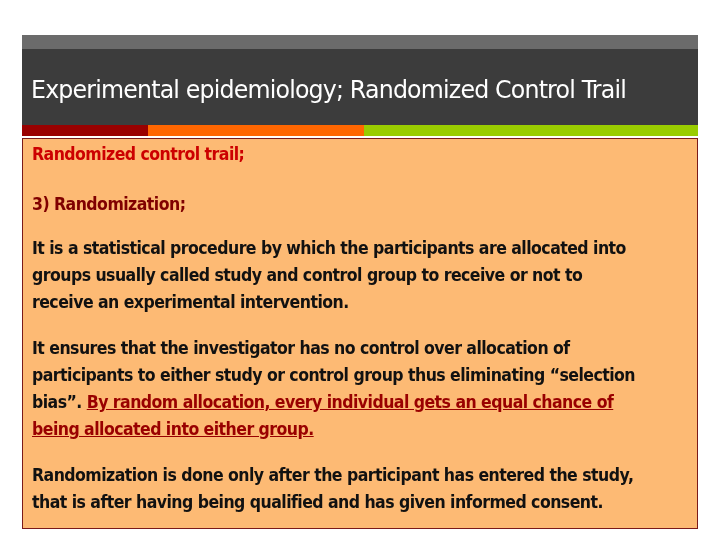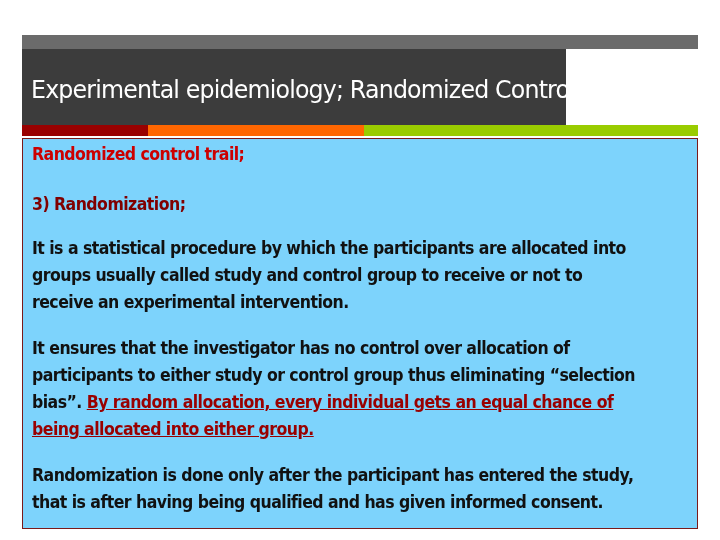--- a/index.html
+++ b/index.html
@@ -1,26 +1,26 @@
 <!DOCTYPE html>
 <html><head>
 <meta charset="utf-8">
 <style>
   html, body { margin:0; padding:0; background:#ffffff; }
   body { width:720px; height:540px; position:relative; overflow:hidden;
          font-family:"Liberation Sans", "DejaVu Sans", sans-serif; }
   .slide { position:absolute; left:22px; top:35px; width:676px; height:493px; }
   .top-band { position:absolute; left:0; top:0; width:676px; height:14px; background:#6b6b6b; }
-  .title-band { position:absolute; left:0; top:14px; width:544px; height:76px; background:#3c3c3c; }
+  .title-band { position:absolute; left:0; top:14px; width:676px; height:76px; background:#3c3c3c; }
   .title { position:absolute; left:9px; top:25px; color:#ffffff; font-size:25.5px;
            font-family:"DejaVu Sans", sans-serif; letter-spacing:-0.9px; white-space:nowrap; transform:scaleX(0.93); transform-origin:left; }
   .bars { position:absolute; left:0; top:90px; width:676px; height:11px; display:flex; }
   .bar { height:11px; }
   .content { position:absolute; left:0; top:103px; width:674px; height:389px;
-             border:1px solid #7a1a1a; background:#7dd3fc; }
+             border:1px solid #7a1a1a; background:#fdba74; }
   .txt { position:absolute; left:9px; font-family:"DejaVu Sans", sans-serif; font-weight:bold;
          font-size:17.5px; line-height:24px; letter-spacing:-0.6px; transform:scaleX(0.9); transform-origin:left; width:725px; }
   .red { color:#cc0000; }
   .darkred { color:#800000; }
   .body { color:#111; }
   .link { color:#990000; text-decoration:underline; }
 </style>
 </head>
 <body>
 

